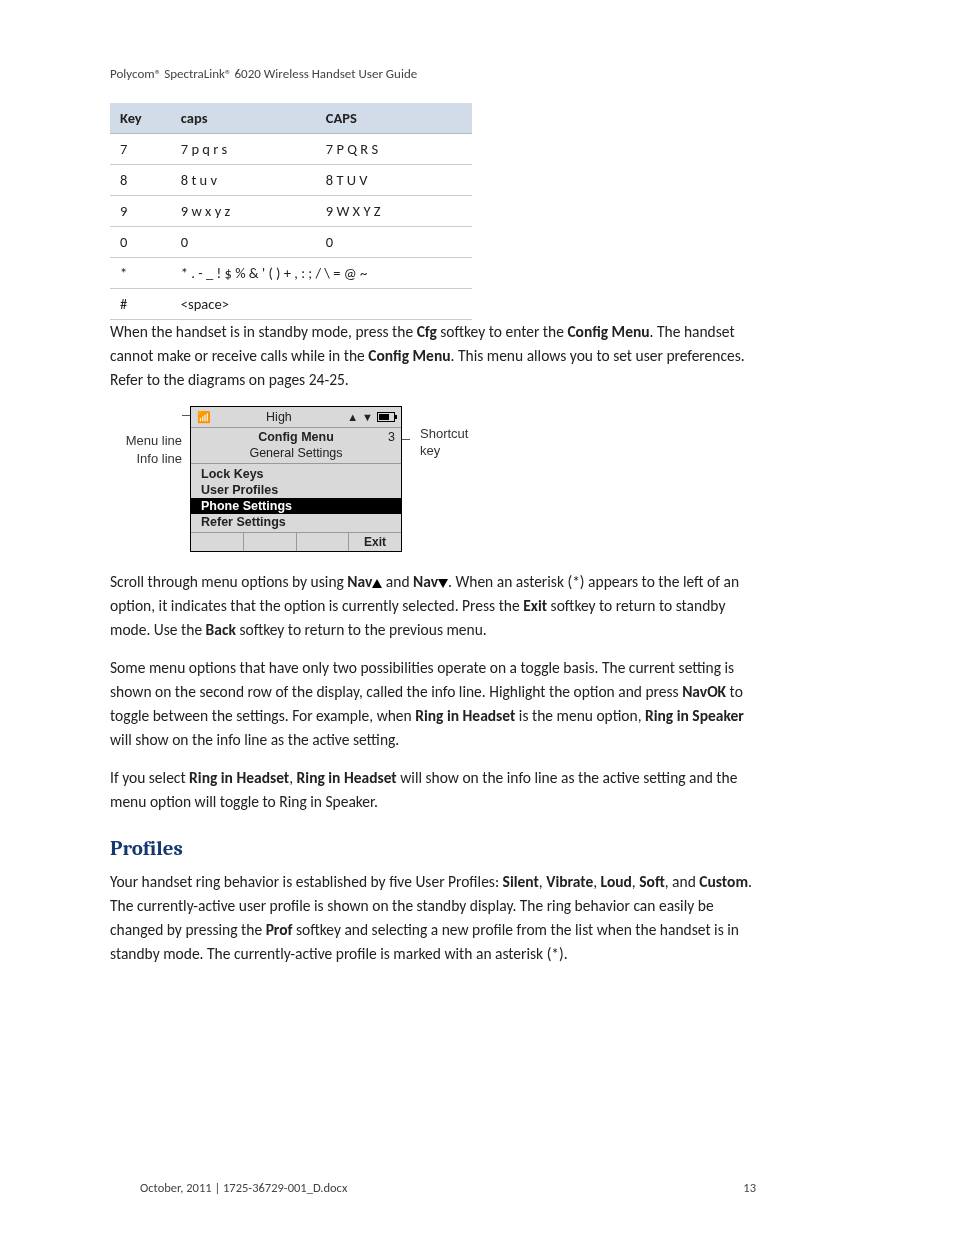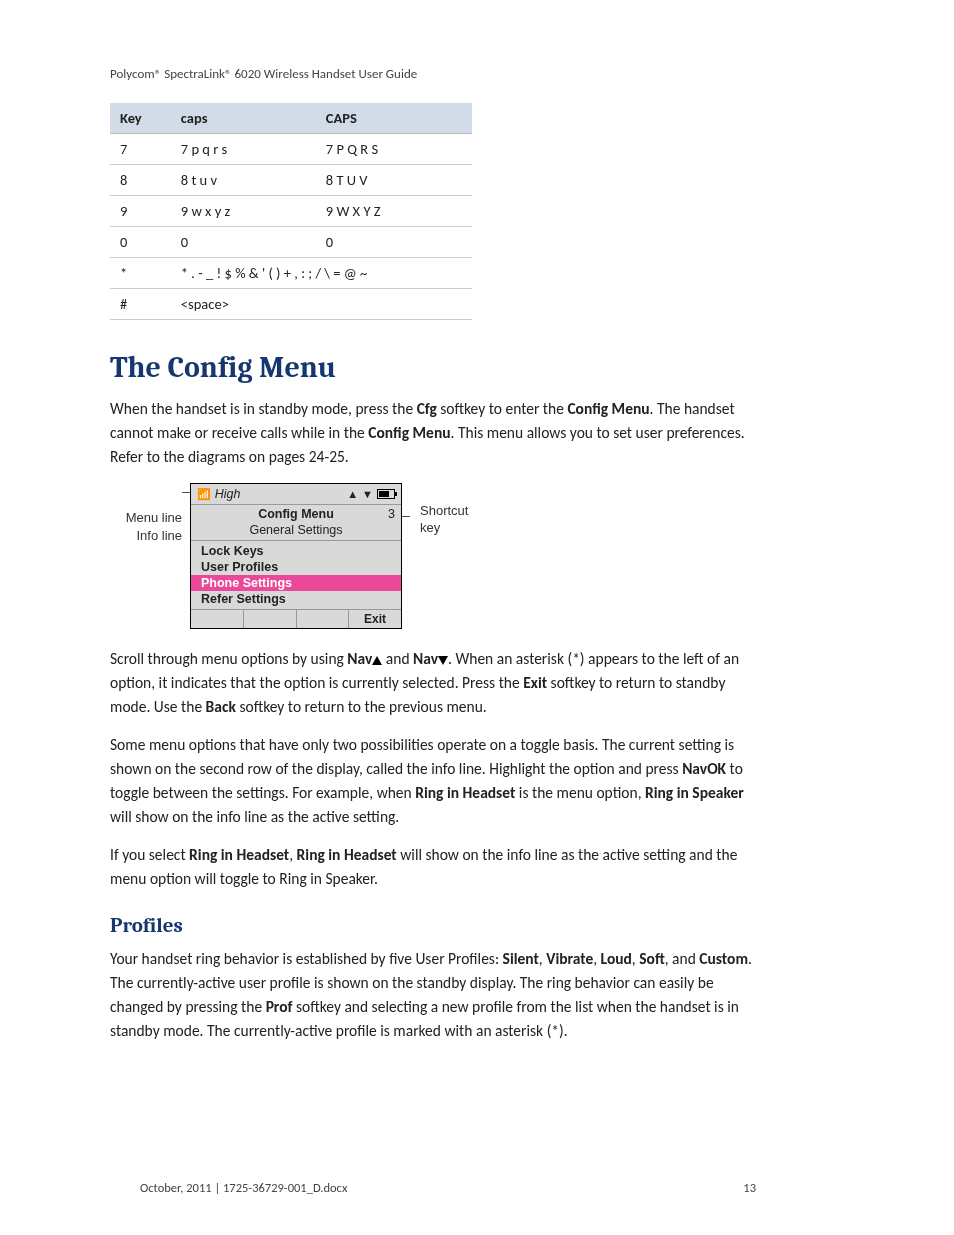--- a/index.html
+++ b/index.html
@@ -92,21 +92,21 @@
     font-size: 12.5px;
     position: relative;
   }
   .hs-status {
     display: flex;
     align-items: center;
     padding: 3px 6px;
     border-bottom: 1px solid #999;
     gap: 4px;
   }
-  .hs-status .spacer { flex: 1; text-align: left; font-style: italic; }
+  .hs-status .spacer { flex: 1; text-align: center; }
   .hs-ico {
     display: inline-block;
     font-size: 11px;
   }
   .hs-batt {
     width: 16px; height: 8px;
     border: 1px solid #000;
     position: relative;
     display: inline-block;
   }
@@ -136,21 +136,21 @@
     border-bottom: 1px solid #999;
   }
   .hs-list {
     padding: 2px 0;
   }
   .hs-item {
     padding: 1px 10px;
     font-weight: bold;
   }
   .hs-item.selected {
-    background: #ec4899;
+    background: #000000;
     color: #fff;
   }
   .hs-softkeys {
     display: flex;
     border-top: 1px solid #999;
   }
   .hs-softkeys div {
     flex: 1;
     border-right: 1px solid #999;
     height: 18px;
@@ -225,21 +225,20 @@
         <td>*</td>
         <td colspan="2" class="span2">* . - _ ! $ % &amp; ' ( ) + ,  :  ; / \ = @ ~</td>
       </tr>
       <tr>
         <td>#</td>
         <td colspan="2" class="span2">&lt;space&gt;</td>
       </tr>
     </tbody>
   </table>
 
-  <h1 class="config">The Config Menu</h1>
 
   <p class="body">
     <span>When the handset is in standby mode, press the </span><b>Cfg</b><span> softkey to enter the </span><b>Config Menu</b><span>. The handset cannot make or receive calls while in the </span><b>Config Menu</b><span>. This menu allows you to set user preferences. Refer to the diagrams on pages 24-25.</span>
   </p>
 
   <div class="diagram-row">
     <div class="diagram-left-labels">
       <div>Menu line</div>
       <div>Info line</div>
     </div>

